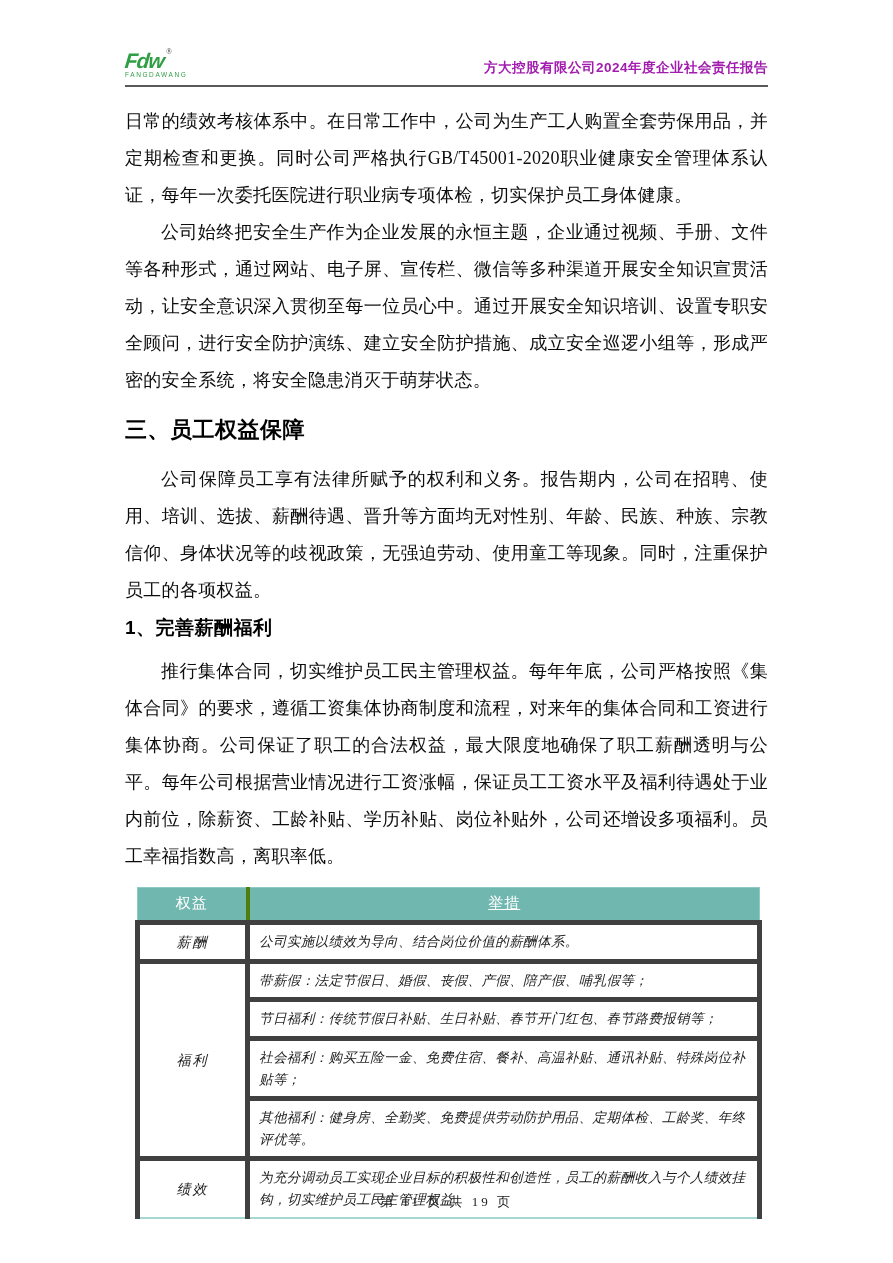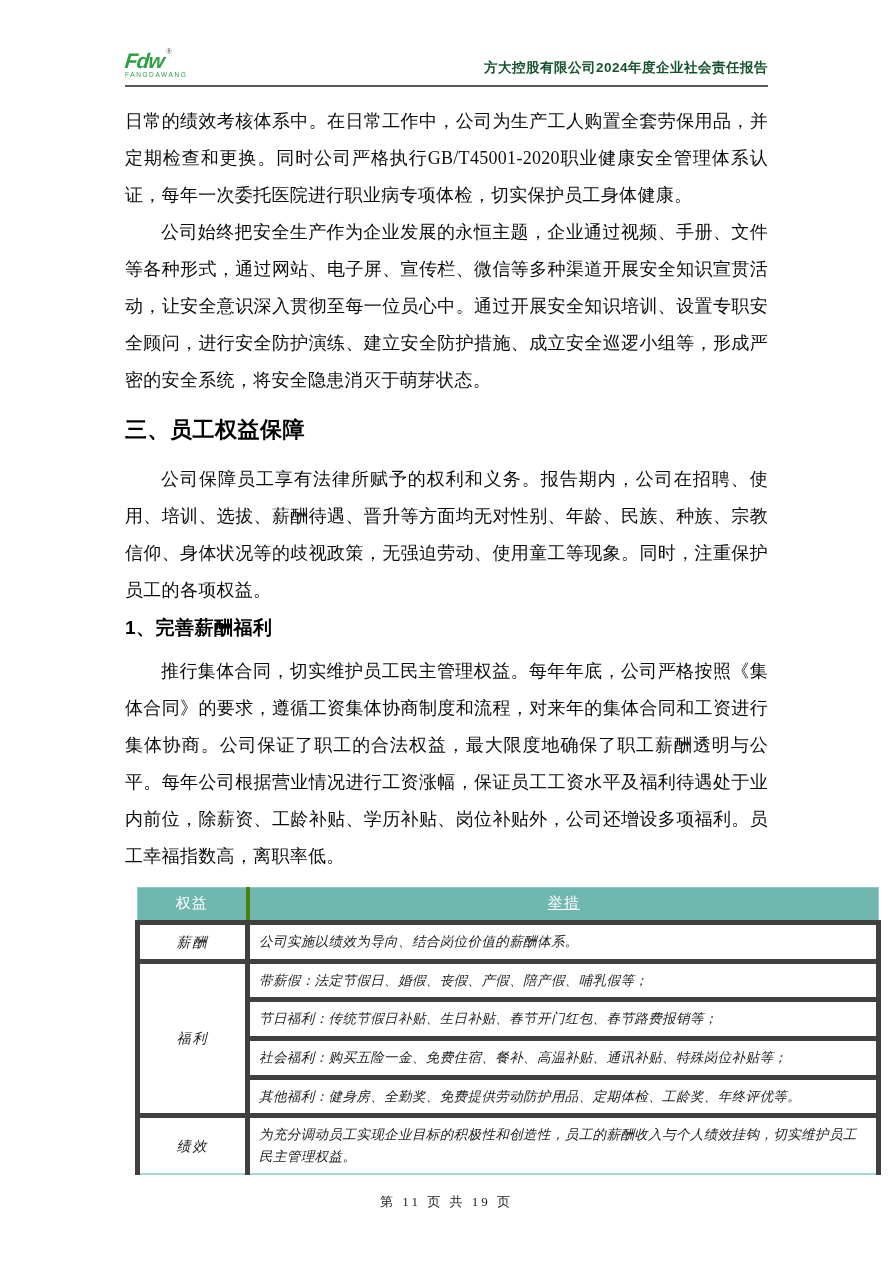--- a/index.html
+++ b/index.html
@@ -45,21 +45,21 @@
     font-size: 6.5px;
     color: #2f9e44;
     letter-spacing: 1.6px;
     margin-top: 1px;
     text-transform: uppercase;
   }
   .doc-header-title {
     font-family: "Liberation Sans", sans-serif;
     font-weight: bold;
     font-size: 13.5px;
-    color: #14532d;
+    color: #a21caf;
     letter-spacing: 0.5px;
     padding-bottom: 2px;
   }
 
   
   .content { margin-top: 16px; }
   .body-text {
     font-size: 18px;
     line-height: 37px;
     text-align: justify;
@@ -80,21 +80,21 @@
     font-weight: bold;
     font-size: 19px;
     color: #000;
     margin: 6px 0 12px 0;
     letter-spacing: 0.5px;
   }
 
   
   .benefit-table {
     border-collapse: collapse;
-    width: 746px;
+    width: 627px;
     margin: 12px 12px 0 10px;
     table-layout: fixed;
   }
   .benefit-table th {
     background: #70b7b0;
     color: #ffffff;
     font-family: "Liberation Sans", sans-serif;
     font-weight: normal;
     font-size: 15px;
     height: 35px;

